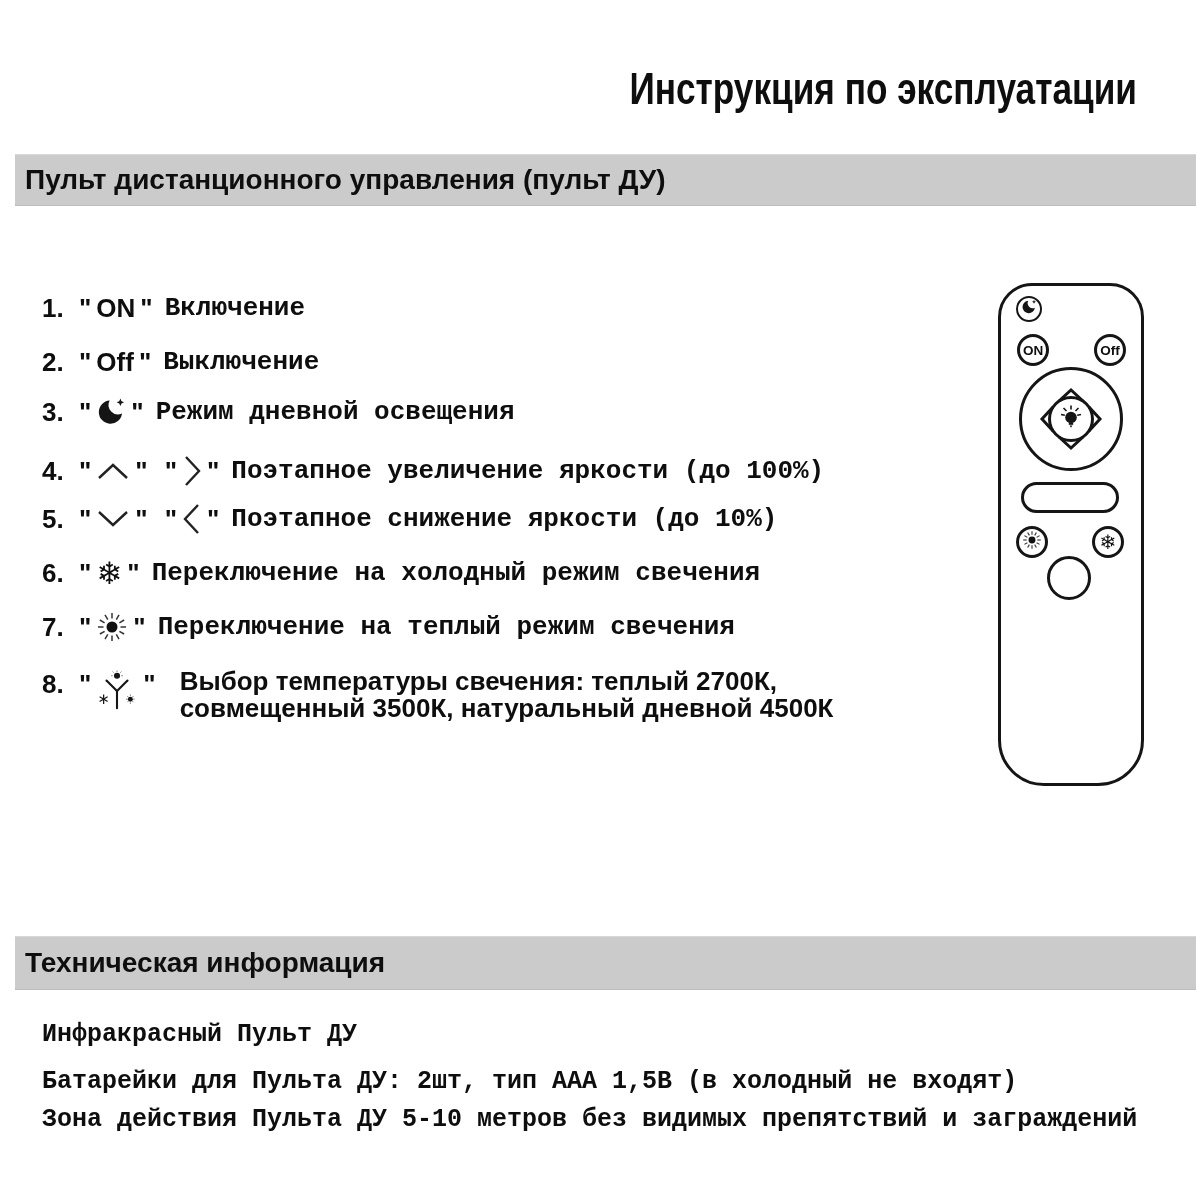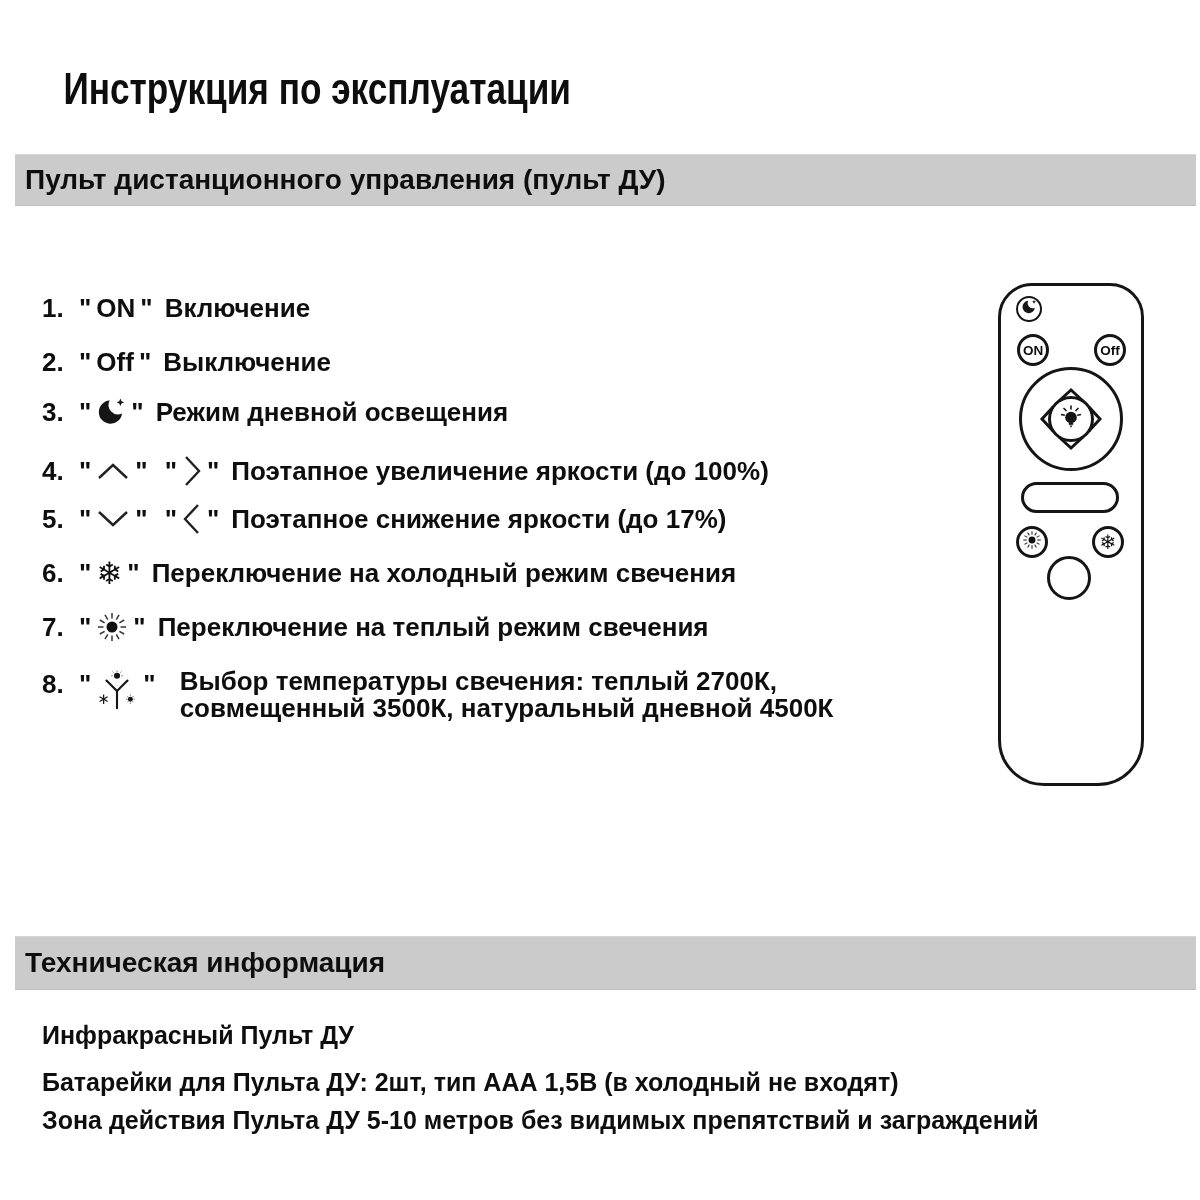--- a/index.html
+++ b/index.html
@@ -4,50 +4,50 @@
 <style>
   html,body { margin:0; padding:0; }
   body {
     width:1200px; height:1200px; position:relative;
     background:#ffffff; color:#0e0e0e;
     font-family:"Liberation Sans", sans-serif;
     overflow:hidden;
   }
   .title {
     position:absolute; top:66px; left:0; width:1200px;
-    text-align:left; font-size:44px; font-weight:bold; line-height:46px;
+    text-align:right; font-size:44px; font-weight:bold; line-height:46px;
     margin:0;
   }
   .title span { display:inline-block; transform:scaleX(0.8); }
   .bar {
     position:absolute; left:15px; right:4px; height:50px;
     background:#cbcbcb; font-size:28px; font-weight:bold;
     line-height:50px; padding-left:10px;
     border-top:1px solid #d8d8d8; border-bottom:1px solid #bdbdbd;
   }
   .bar.bar1 { top:154px; }
   .bar.bar2 { top:936px; height:52px; line-height:52px; }
   .row {
     position:absolute; left:42px; height:36px;
     display:flex; align-items:center; white-space:nowrap;
     font-size:26px; font-weight:bold;
   }
   .row .num { display:inline-block; width:32px; }
   .row .q { margin:0 5px; }
-  .row .desc { margin-left:7px; }
+  .row .desc { margin-left:7px;font-family:Liberation Mono, monospace; }
   .row .desc-far { }
   .row .q2 { margin-left:12px; }
   .row svg { display:block; }
   .row-8 { top:668px; height:auto; align-items:flex-start; }
   .row-8 .icon-wrap { margin-top:2px; }
   .row-8 .q { margin-top:1px; }
   .row-8 .num { margin-top:1px; }
   .two-lines { margin-left:19px; line-height:27px; }
   .snow-glyph { font-family:"DejaVu Sans", sans-serif; font-weight:normal; font-size:31px; line-height:1; }
-  .tline { position:absolute; left:42px; font-size:25px; font-weight:bold; line-height:30px; }
+  .tline { position:absolute; left:42px; font-size:25px; font-weight:bold; line-height:30px;font-family:Liberation Mono, monospace; }
   
   .remote {
     position:absolute; left:998px; top:283px; width:140px; height:497px;
     border:3.5px solid #151515; border-radius:34px 34px 46px 46px;
   }
   .rc { position:absolute; box-sizing:border-box; border:3px solid #151515; border-radius:50%;
         display:flex; align-items:center; justify-content:center; }
   .rc-moon { left:15px; top:10px; width:26px; height:26px; border-width:2.5px; }
   .rc-on  { left:16px; top:48px; width:32px; height:32px; font-size:13.5px; font-weight:bold; letter-spacing:0; }
   .rc-off { left:93px; top:48px; width:32px; height:32px; font-size:13.5px; font-weight:bold; }
@@ -129,21 +129,21 @@
       </svg>
     </span>
     <span class="q">"</span>
     <span class="q q2">"</span>
     <span>
       <svg width="20" height="34" viewBox="0 0 20 34">
         <polyline points="16,3 3,17 16,31" fill="none" stroke="#222" stroke-width="2.4"></polyline>
       </svg>
     </span>
     <span class="q">"</span>
-    <span class="desc desc-far">Поэтапное снижение яркости (до 17%)</span>
+    <span class="desc desc-far">Поэтапное снижение яркости (до 10%)</span>
 </div>
 
 <div class="row" style="top:555px">
   <span class="num">6.</span>
     <span class="q">"</span>
     <span class="snow-glyph">❄</span>
     <span class="q">"</span>
     <span class="desc">Переключение на холодный режим свечения</span>
 </div>
 

